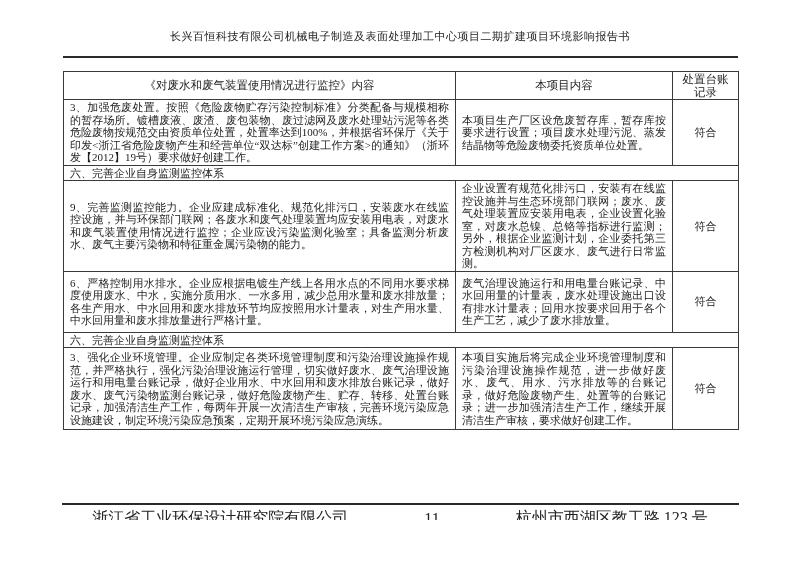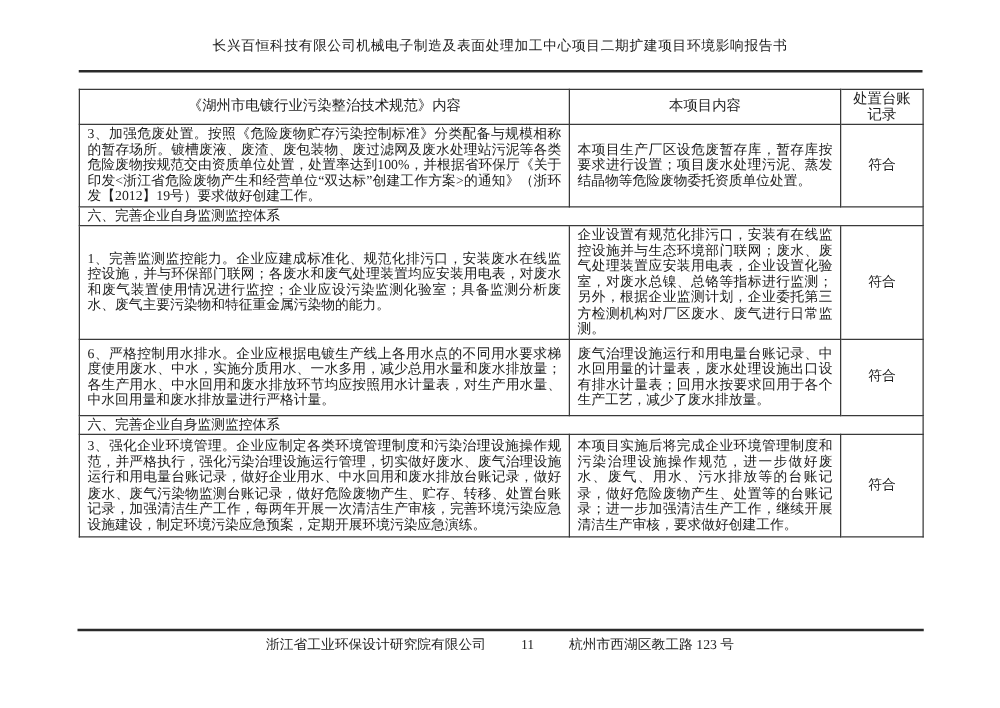--- a/index.html
+++ b/index.html
@@ -80,58 +80,58 @@
     background: #2a2a2a;
   }
   .doc-footer {
     position: absolute;
     top: 508px;
     left: 0;
     width: 100%;
     display: flex;
     justify-content: center;
     align-items: center;
-    gap: 28px;
-    font-size: 11px;
+    gap: 76px;
+    font-size: 16px;
     color: #222;
   }
 </style>
 </head>
 <body>
 
 <div class="page">
 
   <div class="doc-title">长兴百恒科技有限公司机械电子制造及表面处理加工中心项目二期扩建项目环境影响报告书</div>
   <div class="header-rule"></div>
 
   <table class="compliance-table">
     <colgroup>
       <col style="width:392px">
       <col style="width:217px">
       <col style="width:66px">
     </colgroup>
     <tbody>
       <tr style="height:18px;">
-        <th class="col-header">《湖州市电镀行业污染整治技术规范》内容</th>
+        <th class="col-header">《对废水和废气装置使用情况进行监控》内容</th>
         <th class="col-header">本项目内容</th>
         <th class="col-header">处置台账记录</th>
       </tr>
 
       <tr style="height:63px;">
         <td class="cell-spec">3、加强危废处置。按照《危险废物贮存污染控制标准》分类配备与规模相称的暂存场所。镀槽废液、废渣、废包装物、废过滤网及废水处理站污泥等各类危险废物按规范交由资质单位处置，处置率达到100%，并根据省环保厅《关于印发&lt;浙江省危险废物产生和经营单位“双达标”创建工作方案&gt;的通知》（浙环发【2012】19号）要求做好创建工作。</td>
         <td class="cell-project">本项目生产厂区设危废暂存库，暂存库按要求进行设置；项目废水处理污泥、蒸发结晶物等危险废物委托资质单位处置。</td>
         <td class="cell-comp">符合</td>
       </tr>
 
       <tr style="height:15px;">
         <td class="section-cell" colspan="3">六、完善企业自身监测监控体系</td>
       </tr>
 
       <tr style="height:89px;">
-        <td class="cell-spec">1、完善监测监控能力。企业应建成标准化、规范化排污口，安装废水在线监控设施，并与环保部门联网；各废水和废气处理装置均应安装用电表，对废水和废气装置使用情况进行监控；企业应设污染监测化验室；具备监测分析废水、废气主要污染物和特征重金属污染物的能力。</td>
+        <td class="cell-spec">9、完善监测监控能力。企业应建成标准化、规范化排污口，安装废水在线监控设施，并与环保部门联网；各废水和废气处理装置均应安装用电表，对废水和废气装置使用情况进行监控；企业应设污染监测化验室；具备监测分析废水、废气主要污染物和特征重金属污染物的能力。</td>
         <td class="cell-project">企业设置有规范化排污口，安装有在线监控设施并与生态环境部门联网；废水、废气处理装置应安装用电表，企业设置化验室，对废水总镍、总铬等指标进行监测；另外，根据企业监测计划，企业委托第三方检测机构对厂区废水、废气进行日常监测。</td>
         <td class="cell-comp">符合</td>
       </tr>
 
       <tr style="height:61px;">
         <td class="cell-spec">6、严格控制用水排水。企业应根据电镀生产线上各用水点的不同用水要求梯度使用废水、中水，实施分质用水、一水多用，减少总用水量和废水排放量；各生产用水、中水回用和废水排放环节均应按照用水计量表，对生产用水量、中水回用量和废水排放量进行严格计量。</td>
         <td class="cell-project">废气治理设施运行和用电量台账记录、中水回用量的计量表，废水处理设施出口设有排水计量表；回用水按要求回用于各个生产工艺，减少了废水排放量。</td>
         <td class="cell-comp">符合</td>
       </tr>
 

